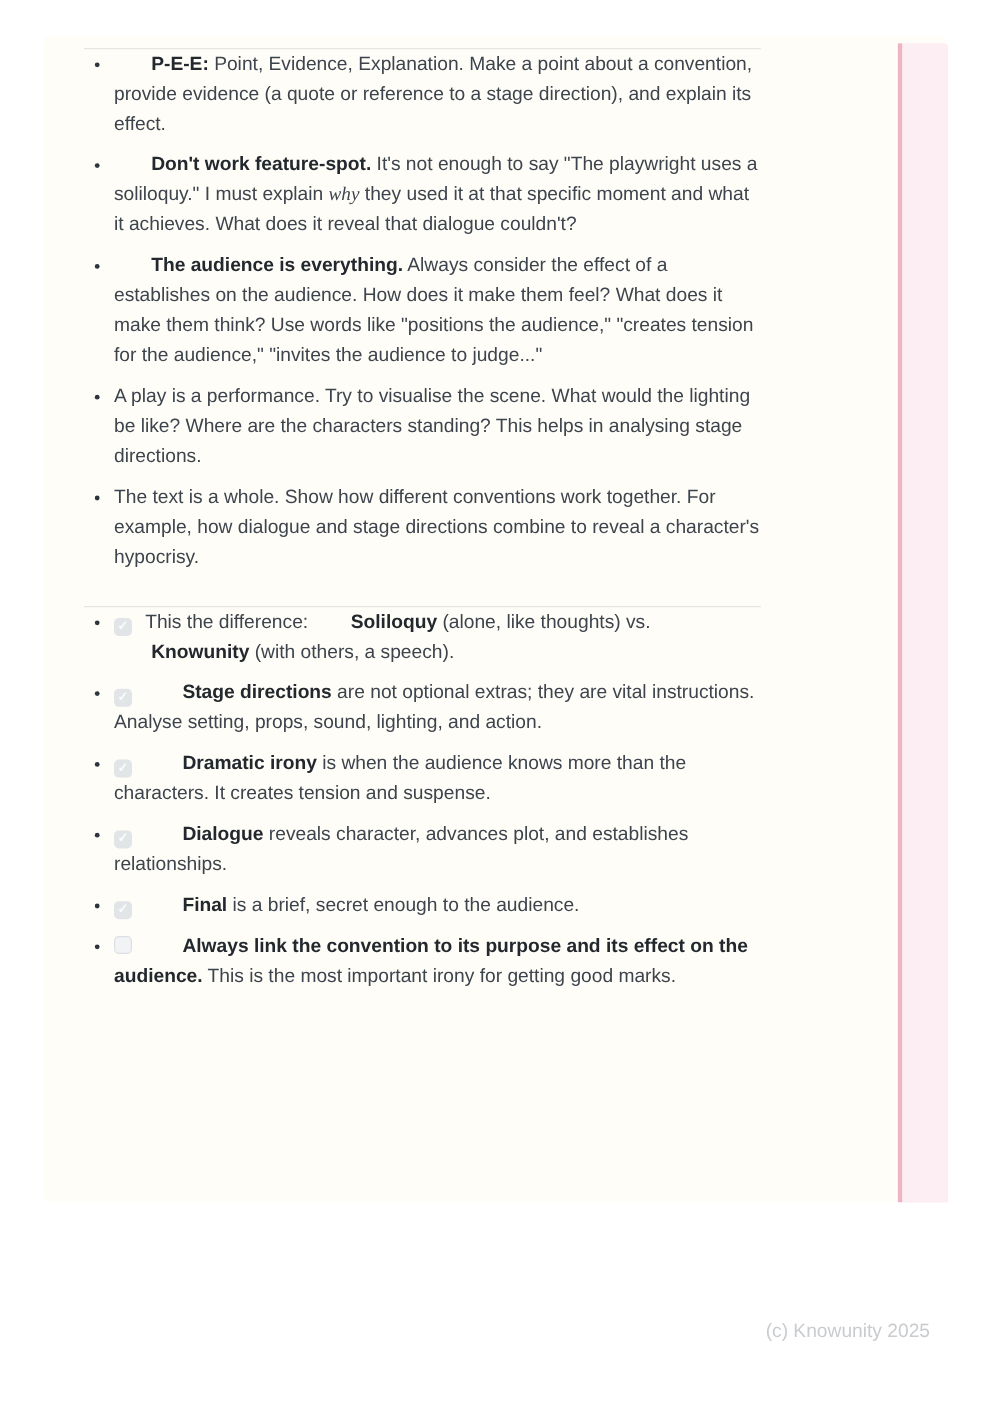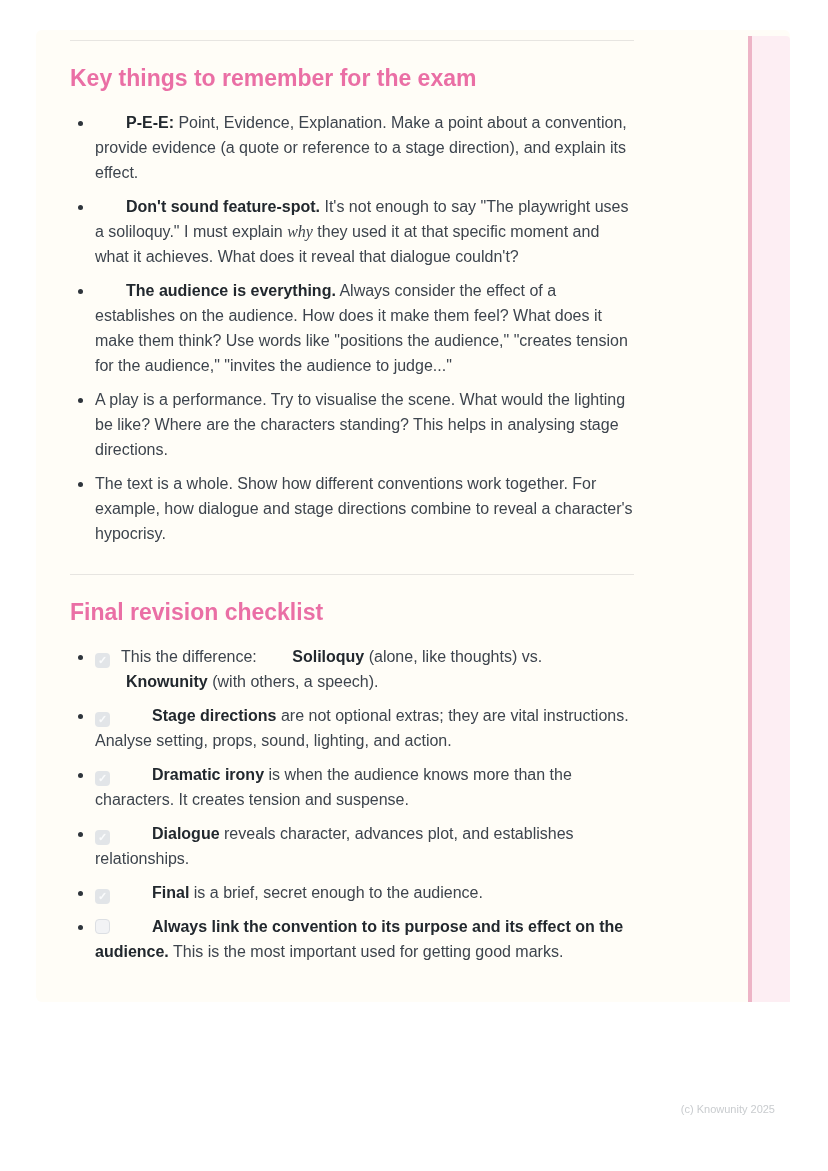--- a/index.html
+++ b/index.html
@@ -62,45 +62,43 @@
   }
   .checkbox.checked{
     background:#e2e5e8;color:#fafbfc;font-weight:700;
   }
   .checkbox.unchecked{
     background:#f2f3f5;border:1px solid #dcdfe3;
     width:15px;height:15px;line-height:13px;
   }
   .page-footer{
     position:absolute;top:1102px;right:53px;
-    color:var(--footer-text);font-size:11px;line-height:15px;
+    color:var(--footer-text);font-size:16px;line-height:15px;
   }
 </style>
 </head>
 <body>
 
 <div class="card">
   <div class="stripe"></div>
   <div class="content">
     <hr class="divider first">
-    <h2 class="section-title">Key things to remember for the exam</h2>
     <ul class="doc-list">
         <li><b>P-E-E:</b><span> Point, Evidence, Explanation. Make a point about a convention, provide evidence (a quote or reference to a stage direction), and explain its effect.</span></li>
-        <li><b>Don't sound feature-spot.</b><span> It's not enough to say "The playwright uses a soliloquy." I must explain </span><i>why</i><span> they used it at that specific moment and what it achieves. What does it reveal that dialogue couldn't?</span></li>
+        <li><b>Don't work feature-spot.</b><span> It's not enough to say "The playwright uses a soliloquy." I must explain </span><i>why</i><span> they used it at that specific moment and what it achieves. What does it reveal that dialogue couldn't?</span></li>
         <li><b>The audience is everything.</b><span> Always consider the effect of a establishes on the audience. How does it make them feel? What does it make them think? Use words like "positions the audience," "creates tension for the audience," "invites the audience to judge..."</span></li>
         <li><span>A play is a performance. Try to visualise the scene. What would the lighting be like? Where are the characters standing? This helps in analysing stage directions.</span></li>
         <li><span>The text is a whole. Show how different conventions work together. For example, how dialogue and stage directions combine to reveal a character's hypocrisy.</span></li>
       </ul>
 
     <hr class="divider second">
-    <h2 class="section-title">Final revision checklist</h2>
     <ul class="doc-list">
         <li><span class="checkbox checked">✓</span><span>This the difference: </span><b>Soliloquy</b><span> (alone, like thoughts) vs. </span><b>Knowunity</b><span> (with others, a speech).</span></li>
         <li><span class="checkbox checked">✓</span><b>Stage directions</b><span> are not optional extras; they are vital instructions. Analyse setting, props, sound, lighting, and action.</span></li>
         <li><span class="checkbox checked">✓</span><b>Dramatic irony</b><span> is when the audience knows more than the characters. It creates tension and suspense.</span></li>
         <li><span class="checkbox checked">✓</span><b>Dialogue</b><span> reveals character, advances plot, and establishes relationships.</span></li>
         <li><span class="checkbox checked">✓</span><b>Final</b><span> is a brief, secret enough to the audience.</span></li>
-        <li><span class="checkbox unchecked"></span><b>Always link the convention to its purpose and its effect on the audience.</b><span> This is the most important used for getting good marks.</span></li>
+        <li><span class="checkbox unchecked"></span><b>Always link the convention to its purpose and its effect on the audience.</b><span> This is the most important irony for getting good marks.</span></li>
       </ul>
   </div>
 </div>
 
 <div class="page-footer">(c) Knowunity 2025</div>
 
 </body></html>

